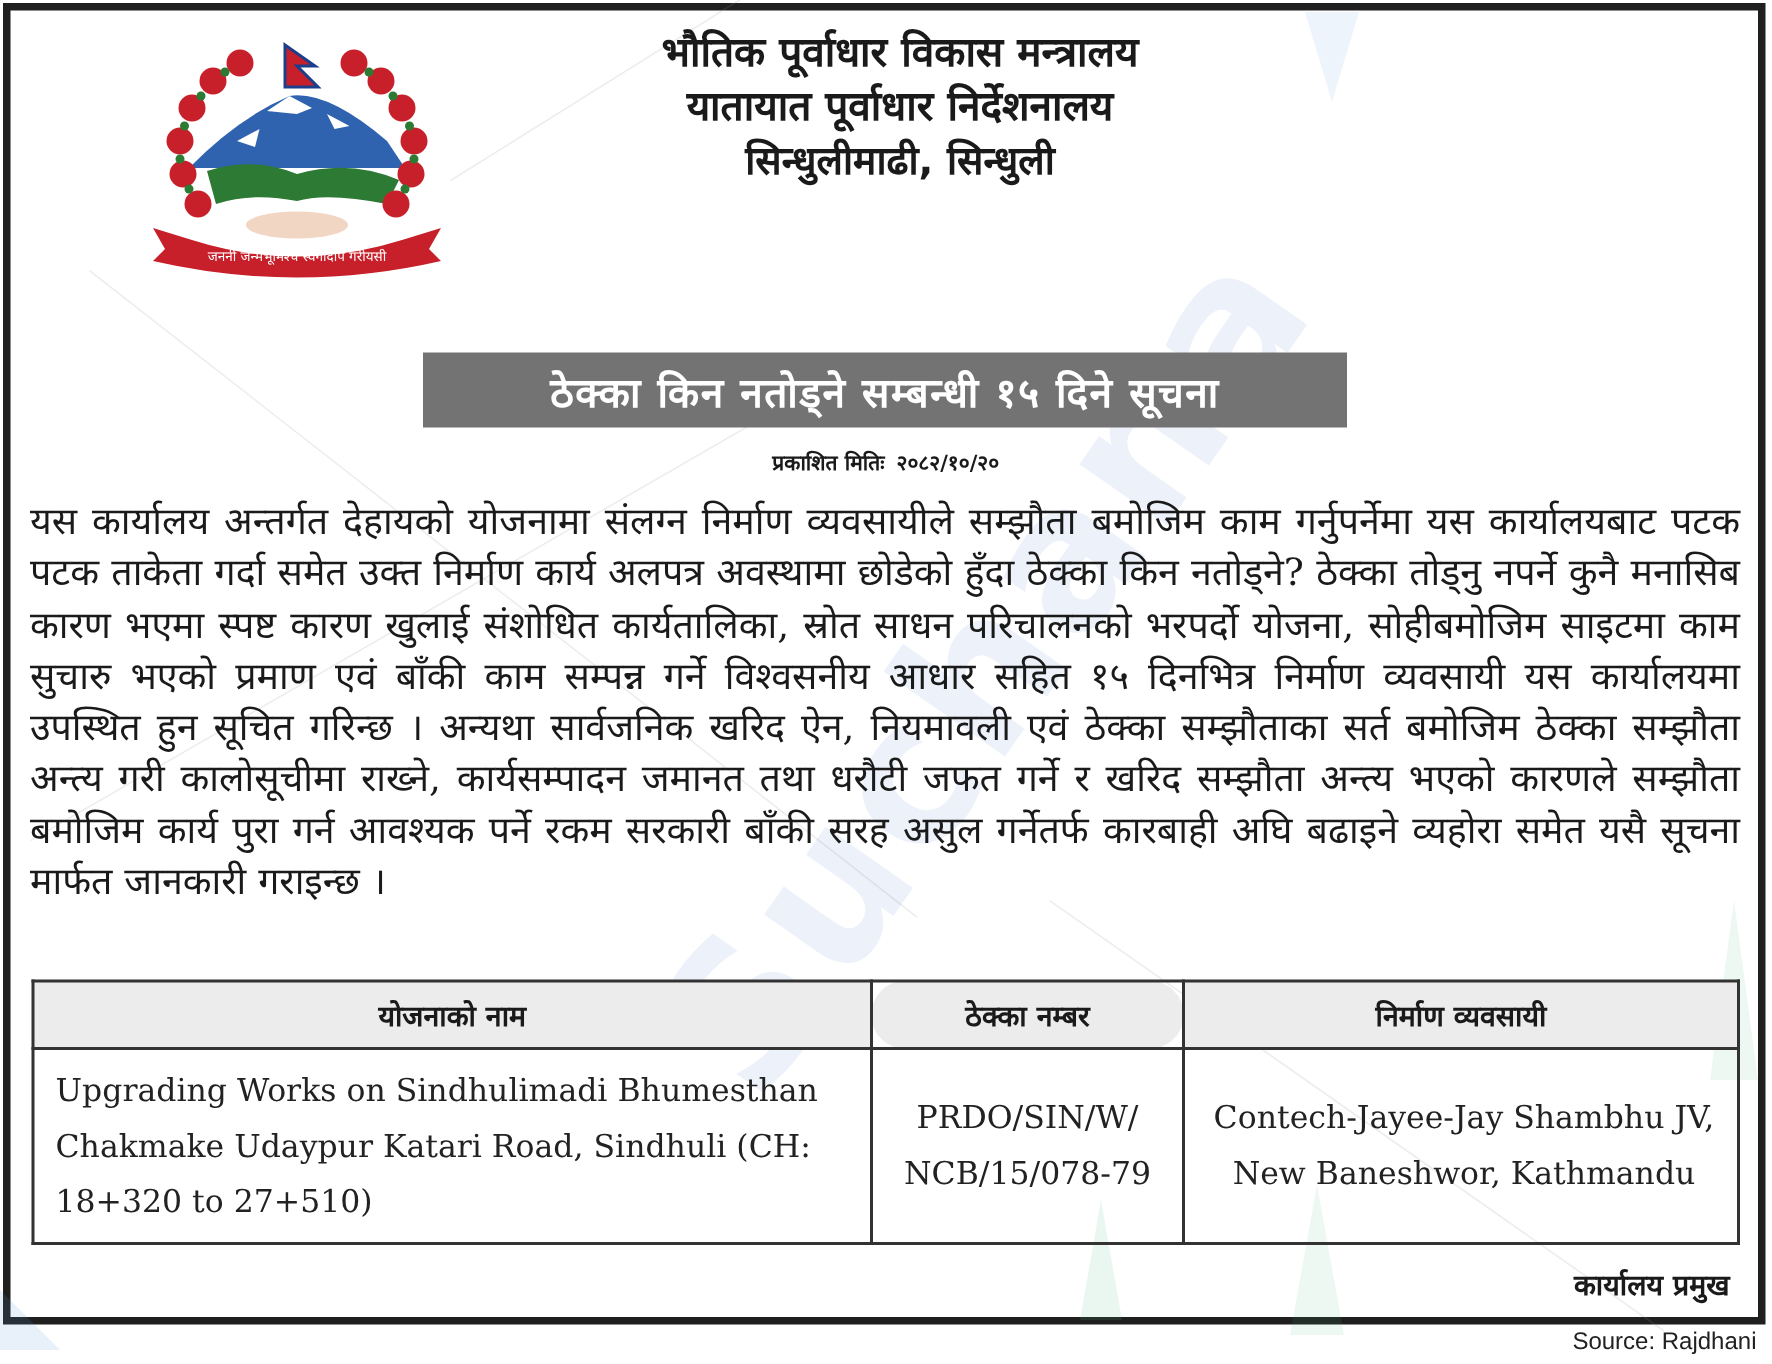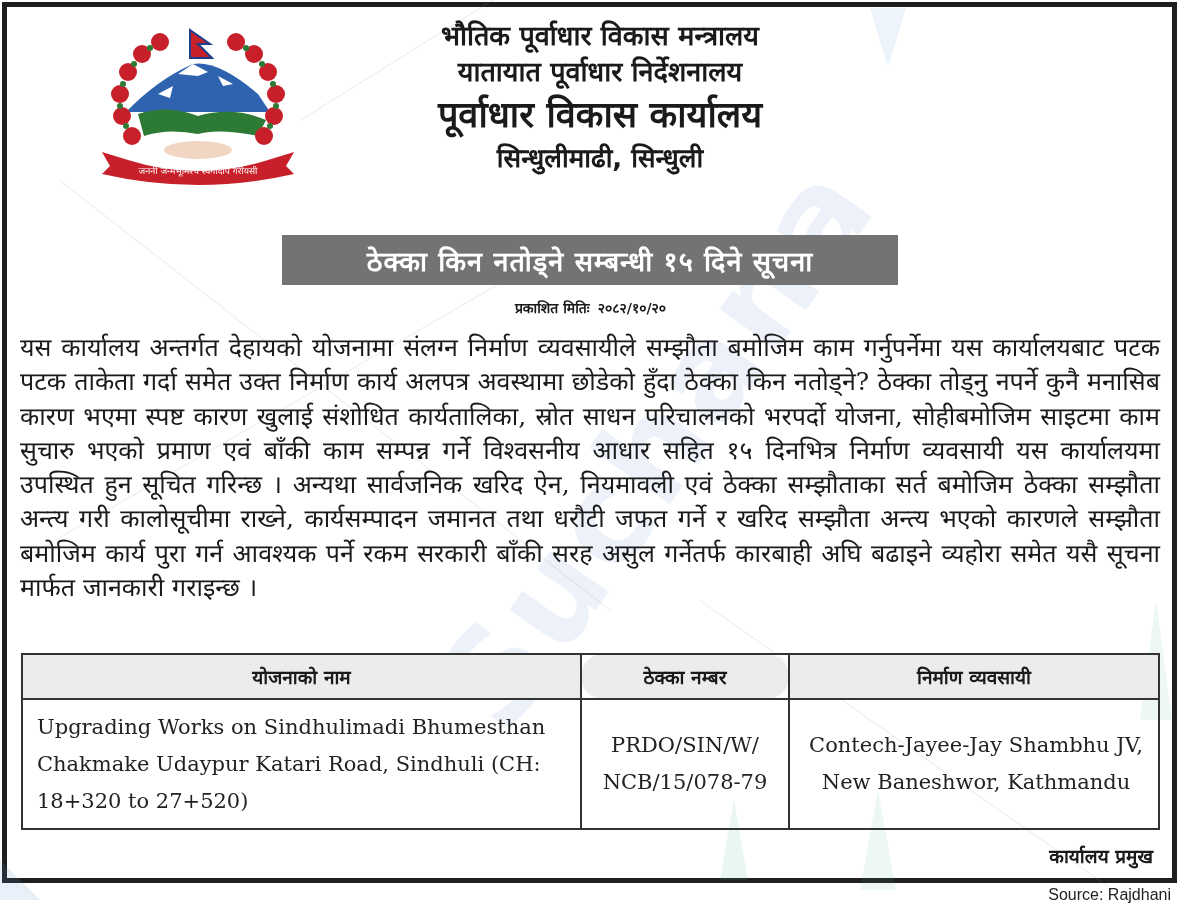--- a/index.html
+++ b/index.html
@@ -126,21 +126,20 @@
     </g>
 
     <path d="M4,128 L30,136 Q100,158 170,136 L196,128 L188,142 L196,150 Q100,172 4,150 L12,142 Z" fill="#c8202a"></path>
     <text x="100" y="150" text-anchor="middle" font-size="9" fill="#ffffff" font-family="DejaVu Sans, sans-serif">जननी जन्मभूमिश्च स्वर्गादपि गरीयसी</text>
   </svg>
 </div>
 
 <div class="header">
   <div class="h2">भौतिक पूर्वाधार विकास मन्त्रालय</div>
   <div class="h3">यातायात पूर्वाधार निर्देशनालय</div>
-  <div class="h4">पूर्वाधार विकास कार्यालय</div>
   <div class="h5">सिन्धुलीमाढी, सिन्धुली</div>
 </div>
 
 <div class="banner">
   <span>ठेक्का किन नतोड्ने सम्बन्धी १५ दिने सूचना</span>
 </div>
 
 <div class="pubdate">
   <span class="lbl">प्रकाशित मितिः</span><span>२०८२/१०/२०</span>
 </div>
@@ -150,21 +149,21 @@
 <table class="notice">
   <thead>
     <tr>
       <th class="c1">योजनाको नाम</th>
       <th class="c2">ठेक्का नम्बर</th>
       <th>निर्माण व्यवसायी</th>
     </tr>
   </thead>
   <tbody>
     <tr>
-      <td class="c1">Upgrading Works on Sindhulimadi Bhumesthan Chakmake Udaypur Katari Road, Sindhuli (CH: 18+320 to 27+520)</td>
+      <td class="c1">Upgrading Works on Sindhulimadi Bhumesthan Chakmake Udaypur Katari Road, Sindhuli (CH: 18+320 to 27+510)</td>
       <td class="c2">PRDO/SIN/W/ NCB/15/078-79</td>
       <td class="c3">Contech-Jayee-Jay Shambhu JV, New Baneshwor, Kathmandu</td>
     </tr>
   </tbody>
 </table>
 
 <div class="sign">कार्यालय प्रमुख</div>
 
 <div class="source">Source: Rajdhani</div>
 

